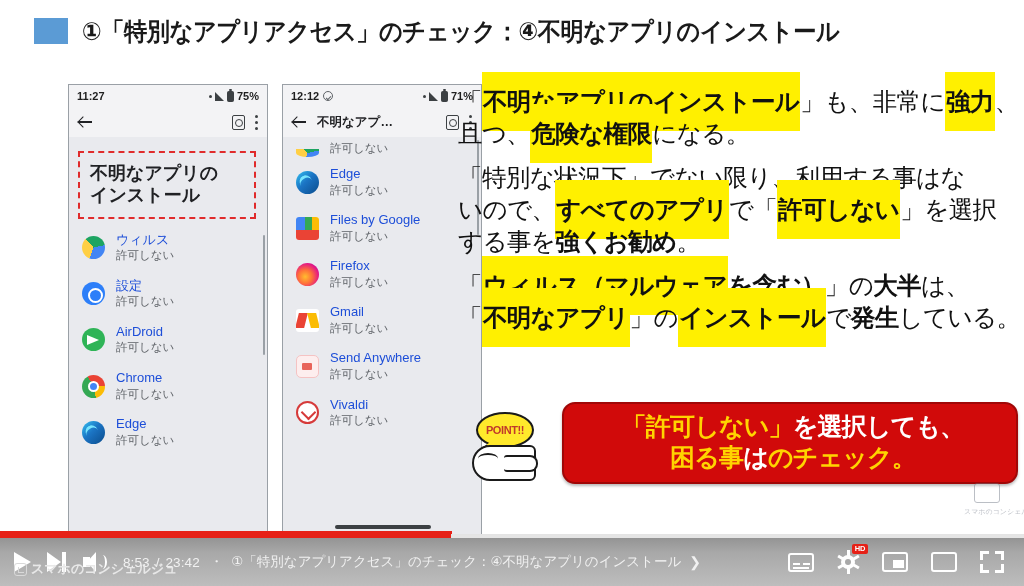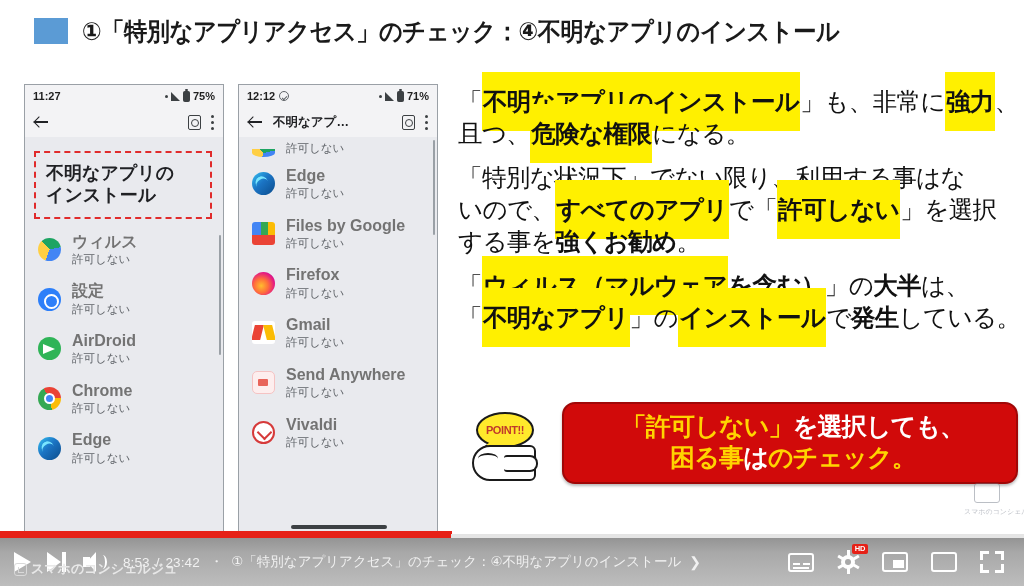--- a/index.html
+++ b/index.html
@@ -26,21 +26,21 @@
   }
   .title-text {
     font-size: 25px; font-weight: 700; color: #1a1a1a;
     letter-spacing: -0.5px; white-space: nowrap;
     transform: scaleX(0.93); transform-origin: left center;
   }
 
   
   .phone {
     position: absolute; background: #e9eaee;
-    border: 1px solid #9aa0a6; overflow: hidden;
+    border: 1px solid #9aa0a6; overflow: hidden; margin-left: 44px;
   }
   #phone-left  { left: 24px;  top: 84px; width: 200px; height: 452px; }
   #phone-right { left: 238px; top: 84px; width: 200px; height: 452px; }
 
   .statusbar {
     height: 22px; background:#f3f3f5; display:flex; align-items:center;
     padding: 0 8px; font-size: 11px; color:#1f1f1f; font-weight:600;
   }
   .sb-left { display:flex; align-items:center; gap:4px; }
   .sb-spacer { flex:1; }
@@ -77,21 +77,21 @@
      border:1.5px solid #3c4043;border-radius:50%;}
   .ic-kebab{width:3px;height:15px;flex:none;display:flex;flex-direction:column;
      justify-content:space-between;align-items:center;}
   .ic-kebab span{width:3px;height:3px;border-radius:50%;background:#3c4043;display:block;}
 
   .app-list { padding: 0; }
   .app-row {
     display:flex; align-items:center; gap:11px; padding: 7px 13px;
   }
   .app-ico { width:23px; height:23px; flex:none; position:relative; border-radius:50%; }
-  .app-txt .nm { font-size:16px; font-weight:700; color:#737373; line-height:1.2; }
+  .app-txt .nm { font-size:13px; font-weight:400; color:#1d4ed8; line-height:1.2; }
   .app-txt .st { font-size:11.5px; color:#5f6368; line-height:1.35; margin-top:1px; }
 
   
   .ico-drive{border-radius:50%;background:
      conic-gradient(from 200deg,#ffcf44 0 33%,#1da462 0 66%,#4285f4 0 100%);}
   .ico-settings{background:#2d7ff9;border-radius:50%;}
   .ico-settings:after{content:"";position:absolute;left:6px;top:6px;width:11px;height:11px;
      border:2px solid #fff;border-radius:50%;}
   .ico-airdroid{background:#2fb457;border-radius:50%;}
   .ico-airdroid:after{content:"";position:absolute;left:5px;top:7px;

